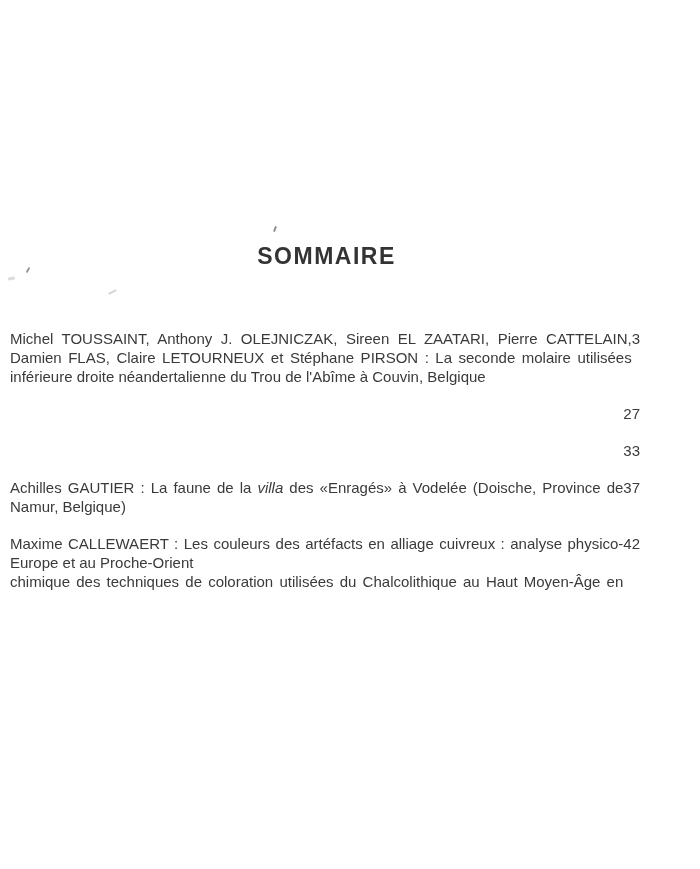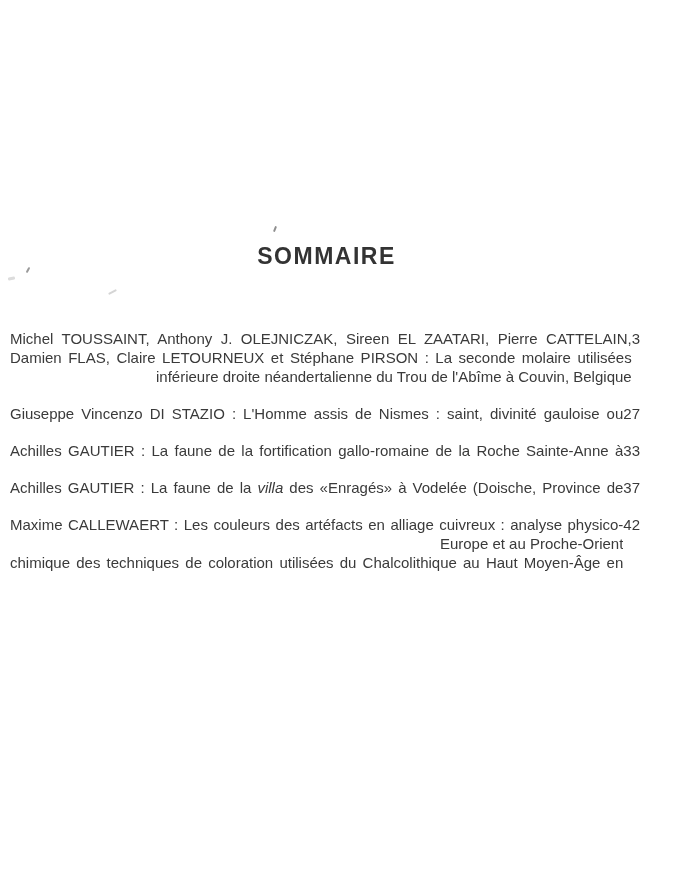--- a/index.html
+++ b/index.html
@@ -46,21 +46,21 @@
   }
   .entry-text {
     width: 622px;
     font-size: 15px;
     line-height: 19px;
     color: var(--text);
   }
   .entry-text .line {
     height: 19px;
     overflow: hidden;
-    text-align: right;
+    text-align: left;
   }
   .entry-text .line.j {
     text-align: justify;
     text-align-last: justify;
   }
   .entry-text .line.j::after {
     content: "";
     display: inline-block;
     width: 100%;
     height: 0;
@@ -100,35 +100,34 @@
     <div class="entry-text">
           <div class="line j"><span>Michel TOUSSAINT, Anthony J. OLEJNICZAK, Sireen EL ZAATARI, Pierre CATTELAIN,</span></div>
           <div class="line j"><span>Damien FLAS, Claire LETOURNEUX et Stéphane PIRSON : La seconde molaire utilisées</span></div>
           <div class="line"><span>inférieure droite néandertalienne du Trou de l'Abîme à Couvin, Belgique</span></div>
         </div>
     <div class="entry-page">3</div>
   </div>
 
   <div class="entry">
     <div class="entry-text">
-          <div class="line j"><span>Giuseppe Vincenzo DI STAZIO : L'Homme assis de Nismes : saint, divinité gauloise ou</span></div>
         </div>
     <div class="entry-page">27</div>
   </div>
 
   <div class="entry">
     <div class="entry-text">
-          <div class="line j"><span>Achilles GAUTIER : La faune de la fortification gallo-romaine de la Roche Sainte-Anne à</span></div>
         </div>
     <div class="entry-page">33</div>
   </div>
 
   <div class="entry">
     <div class="entry-text">
           <div class="line j"><span>Achilles GAUTIER : La faune de la </span><em>villa</em><span> des «Enragés» à Vodelée (Doische, Province de</span></div>
+          <div class="line"><span>Namur, Belgique)</span></div>
         </div>
     <div class="entry-page">37</div>
   </div>
 
   <div class="entry">
     <div class="entry-text">
           <div class="line j"><span>Maxime CALLEWAERT : Les couleurs des artéfacts en alliage cuivreux : analyse physico-</span></div>
           <div class="line"><span>Europe et au Proche-Orient</span></div>
           <div class="line j"><span>chimique des techniques de coloration utilisées du Chalcolithique au Haut Moyen-Âge en</span></div>
         </div>

